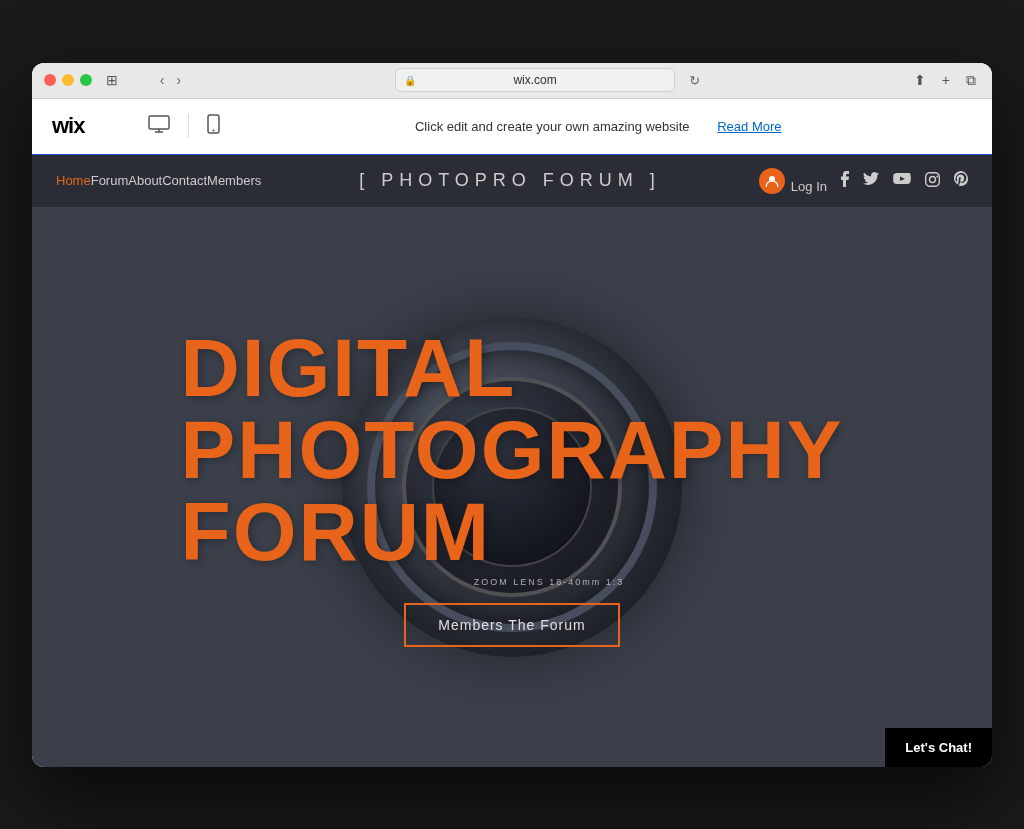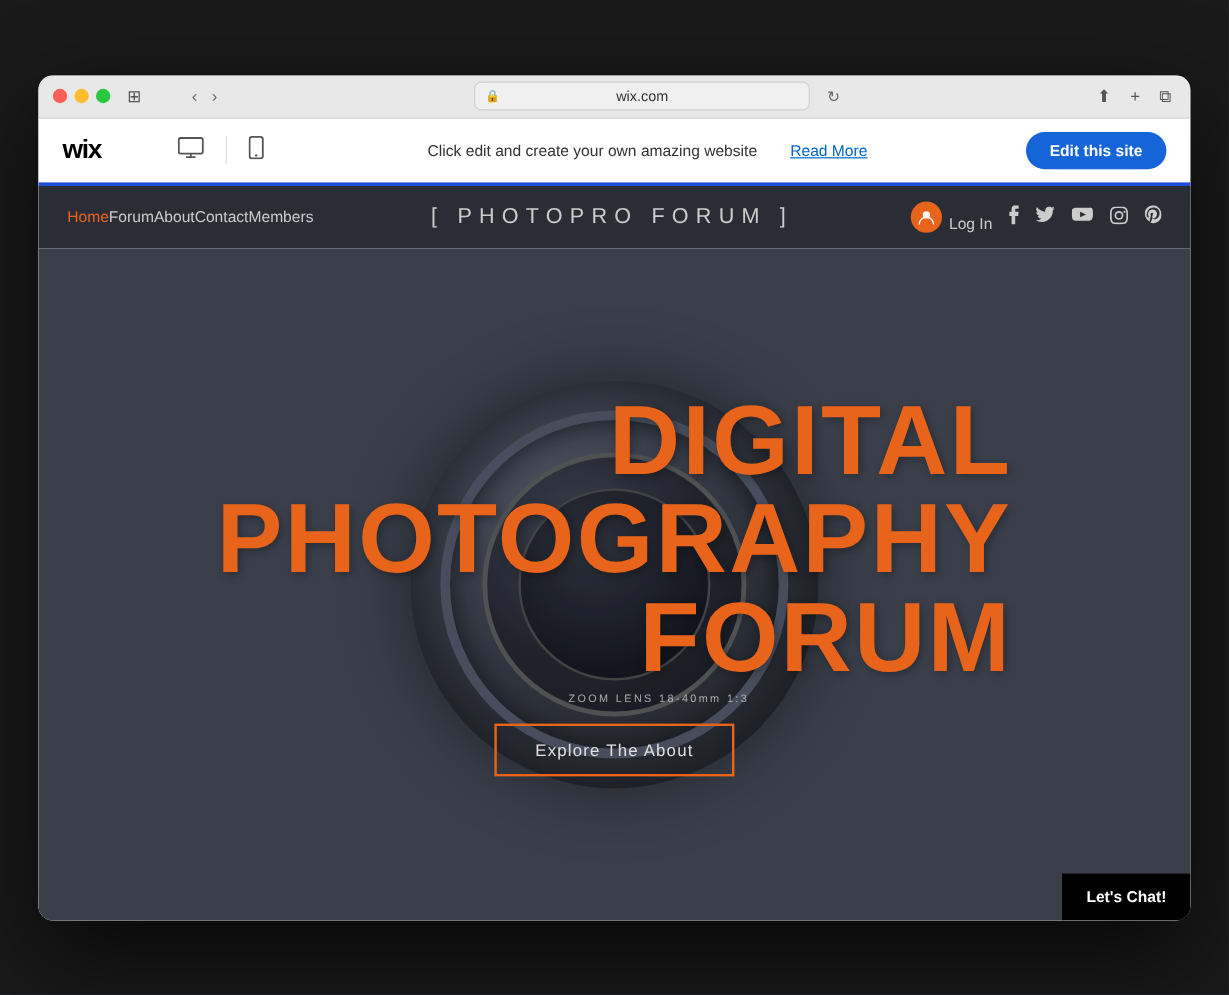--- a/index.html
+++ b/index.html
@@ -110,21 +110,21 @@
       margin-left: 8px;
     }
 
     
     .wix-toolbar {
       background: #fff;
       height: 56px;
       display: flex;
       align-items: center;
       padding: 0 20px;
-      border-bottom: 3px solid #1d4ed8;
+      border-bottom: 1px solid #1d4ed8;
     }
     .wix-logo {
       font-size: 22px;
       font-weight: 800;
       color: #000;
       letter-spacing: -1px;
       font-family: 'Arial Black', sans-serif;
       margin-right: 20px;
     }
 
@@ -294,21 +294,21 @@
       font-size: 9px;
       letter-spacing: 2px;
       white-space: nowrap;
       text-align: center;
       margin-left: 37px;
     }
 
     .hero-title {
       position: relative;
       z-index: 2;
-      text-align: right;
+      text-align: left;
       color: #e8641a;
       font-size: 82px;
       font-weight: 900;
       font-family: 'Arial Black', Impact, sans-serif;
       line-height: 1.0;
       text-transform: uppercase;
       letter-spacing: 2px;
       text-shadow: 2px 2px 8px rgba(0,0,0,0.3);
     }
 
@@ -386,21 +386,20 @@
         <svg width="13" height="20" viewBox="0 0 13 20" fill="none" xmlns="http://www.w3.org/2000/svg">
           <rect x="1" y="1" width="11" height="18" rx="2" stroke="#555" stroke-width="1.5" fill="none"></rect>
           <circle cx="6.5" cy="16.5" r="1" fill="#555"></circle>
         </svg>
       </span>
     </div>
     <div class="wix-promo">
       <span>Click edit and create your own amazing website</span>
       <a>Read More</a>
     </div>
-    <button class="edit-btn">Edit this site</button>
   </div>
 
   <div class="site-nav">
     <div class="site-nav-links">
       <a class="site-nav-link active">Home</a>
       <a class="site-nav-link">Forum</a>
       <a class="site-nav-link">About</a>
       <a class="site-nav-link">Contact</a>
       <a class="site-nav-link">Members</a>
     </div>
@@ -453,18 +452,18 @@
         <div class="lens-text">ZOOM LENS 18-40mm 1:3</div>
       </div>
     </div>
 
     <div class="hero-title">
       <div>DIGITAL</div>
       <div>PHOTOGRAPHY</div>
       <div>FORUM</div>
     </div>
 
-    <button class="hero-cta">Explore The About</button>
+    <button class="hero-cta">Members The Forum</button>
 
     <button class="live-chat">Let's Chat!</button>
   </div>
 
 </div>
 
 </body></html>

